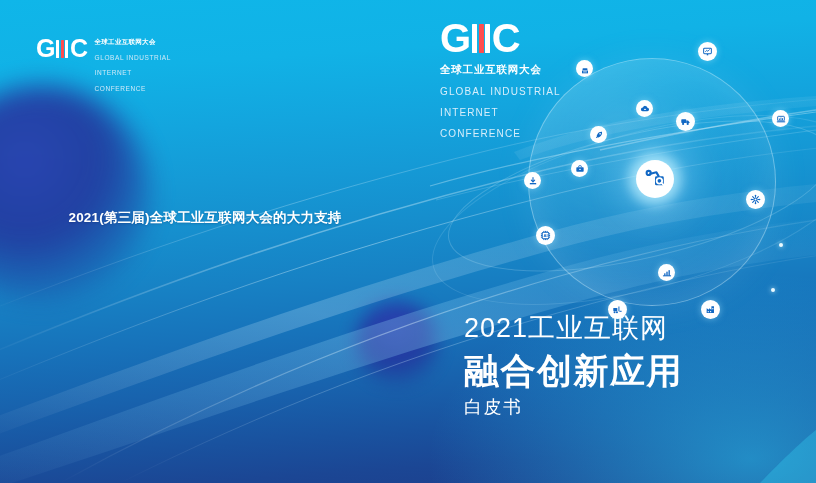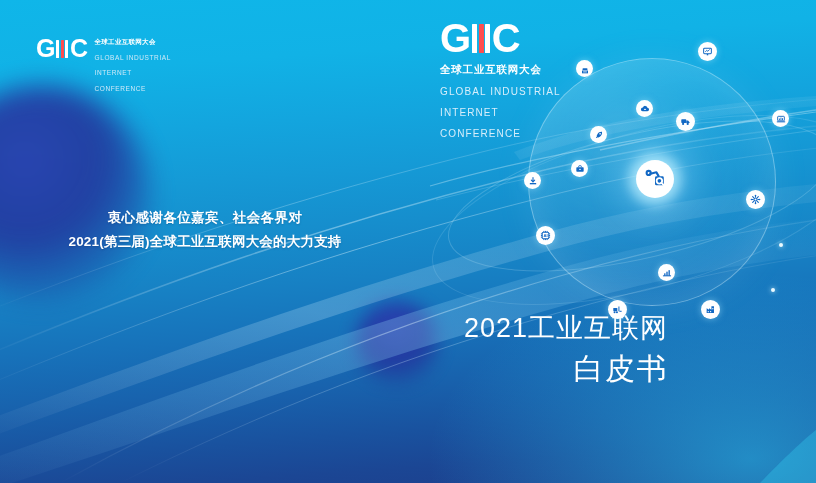--- a/index.html
+++ b/index.html
@@ -80,21 +80,21 @@
     font-weight:700;line-height:1.75;
     text-shadow:0 1px 2px rgba(0,40,90,.25);
   }
   .thanks .l1{font-size:13.5px;letter-spacing:.4px;}
   .thanks .l2{font-size:13.5px;letter-spacing:.2px;}
 
   
   .title{position:absolute;left:464px;top:312px;color:#fff;}
   .t1{font-size:27px;font-weight:400;letter-spacing:1px;line-height:1.25;}
   .t2{font-size:35px;font-weight:700;letter-spacing:1.5px;line-height:1.3;margin-top:2px;}
-  .t3{font-size:30px;font-weight:400;letter-spacing:1.5px;line-height:1.3;margin-top:3px;text-align:right;}
+  .t3{font-size:18px;font-weight:400;letter-spacing:1.5px;line-height:1.3;margin-top:3px;}
 
   
   .sphere-wrap{position:absolute;left:498px;top:42px;width:320px;height:300px;}
   .sphere{
     position:absolute;left:30px;top:16px;width:246px;height:246px;border-radius:50%;
     background:radial-gradient(circle at 36% 28%, rgba(255,255,255,.16) 0%, rgba(190,235,255,.085) 38%, rgba(120,205,245,.05) 62%, rgba(90,180,235,.02) 82%, rgba(255,255,255,0) 100%);
     box-shadow:inset 0 0 46px rgba(255,255,255,.14), 0 0 34px rgba(150,225,255,.12);
     border:1px solid rgba(222,245,255,.42);
   }
 
@@ -200,26 +200,26 @@
     </span>
     <span class="wordmark">
       <span class="wm-cn">全球工业互联网大会</span>
       <span class="wm-en">GLOBAL INDUSTRIAL</span>
       <span class="wm-en">INTERNET</span>
       <span class="wm-en">CONFERENCE</span>
     </span>
   </div>
 
   <div class="thanks">
-    <div class="l1">衷心感谢各位嘉宾、社会各界对</div>
     <div class="l2">2021(第三届)全球工业互联网大会的大力支持</div>
   </div>
 
   <div class="title">
     <div class="t1">2021工业互联网</div>
+    <div class="t2">融合创新应用</div>
     <div class="t3">白皮书</div>
   </div>
 
   <div class="sphere-wrap">
     <div class="sphere"></div>
     <div id="node-layer">
         <div class="node sm" style="left: 78px; top: 18px;">
           <svg width="10" height="10" viewBox="0 0 12 12" fill="#1268c4">
             <rect x="3" y="5" width="6" height="2.2" rx="1"></rect>
             <path d="M2.4 7.8h7.2v3.4H2.4z"></path>

